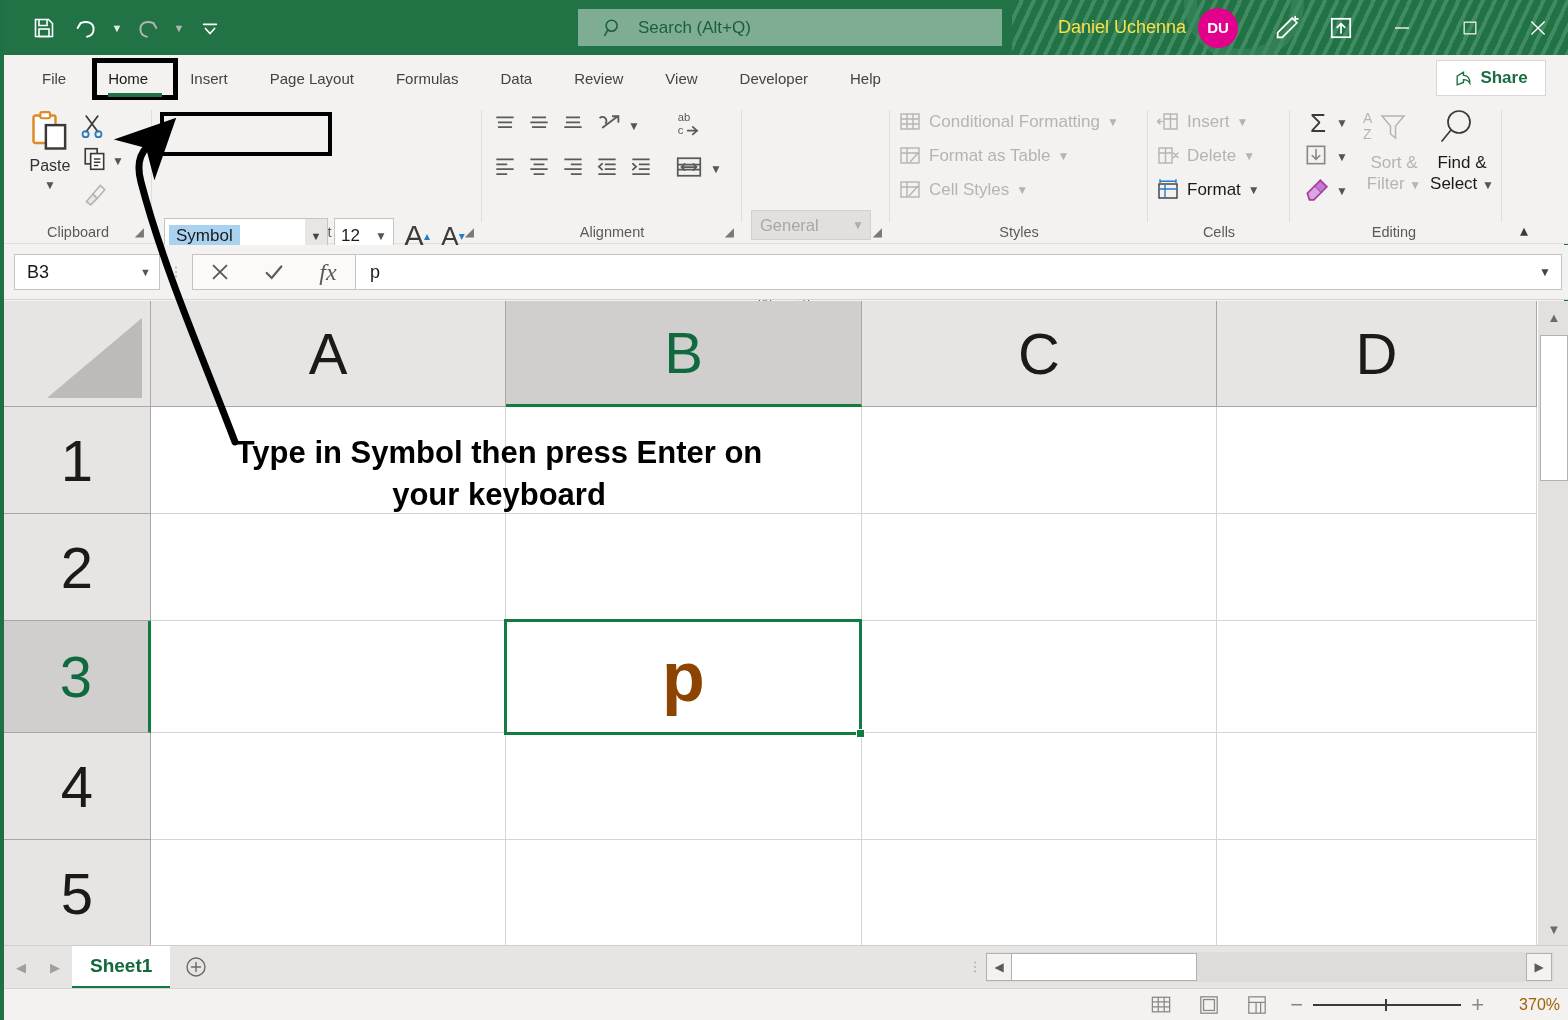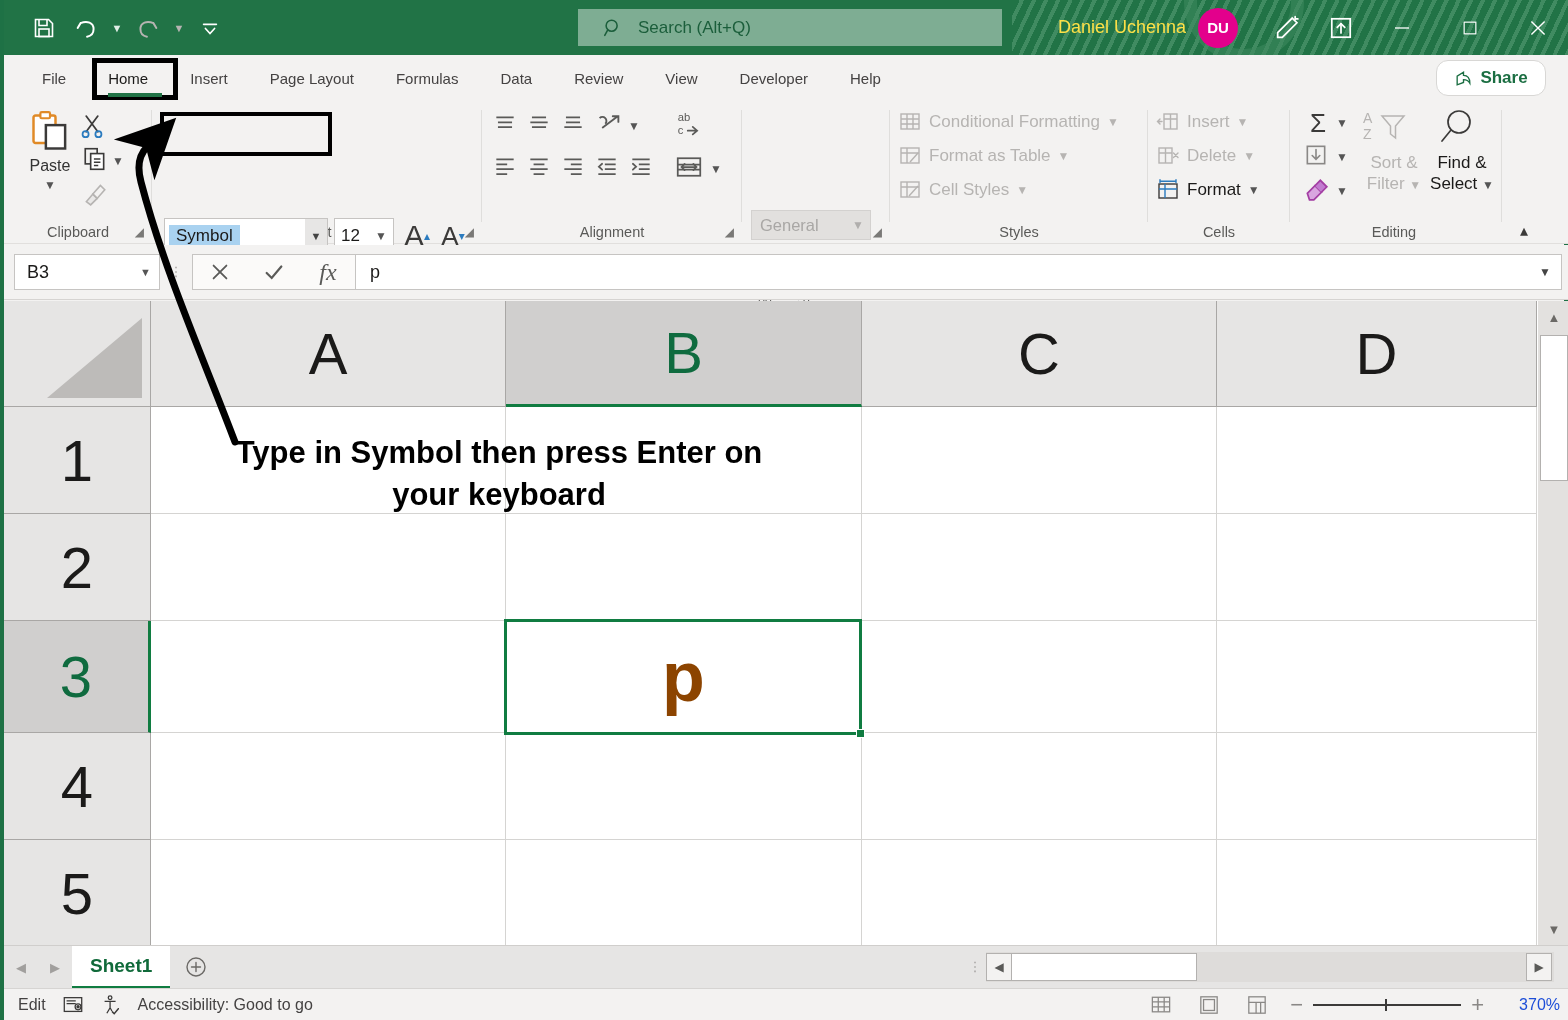--- a/index.html
+++ b/index.html
@@ -82,21 +82,21 @@
   .tab.active { color: #1b1a19; font-weight: normal; }
   .tab-anno {
     position: absolute; left: 88px; top: 58px; width: 86px; height: 42px;
     border: 5px solid #000; z-index: 8; pointer-events:none;
   }
   .tab-underline {
     position:absolute; left: 104px; top: 93px; width: 54px; height: 4px; background:#217346; z-index:9;
   }
   .sharebtn {
     position: absolute; right: 18px; top: 60px; width: 110px; height: 36px;
-    background: #fff; border: 1px solid #d8d7d5; border-radius: 12px;
+    background: #fff; border: 1px solid #d8d7d5; border-radius: 0;
     display: flex; align-items: center; justify-content: center; gap: 7px;
     color: #1b6e42; font-weight: bold; font-size: 17px; margin-left: 12px;
   }
 
   
   .ribbon {
     position: absolute; left: 0; top: 102px; width: 1568px; height: 142px;
     background: #f3f2f1; border-bottom: 1px solid #e1dfdd;
   }
   .grp { position: absolute; top: 0; height: 142px; }
@@ -232,21 +232,21 @@
     position:absolute; left:0; top: 988px; width: 1568px; height: 32px;
     background:#f3f2f1; border-top:1px solid #d6d4d2; display:flex; align-items:center;
     font-size: 16px; color:#444242;
   }
   .sb-left { display:flex; align-items:center; gap: 16px; padding-left: 14px; }
   .sb-right { position:absolute; right: 12px; display:flex; align-items:center; gap: 18px; }
   .viewbtn { width: 30px; height: 26px; display:flex;align-items:center;justify-content:center; color:#7a7977;}
   .zoomslider { display:flex; align-items:center; gap: 10px; color:#8a8886; }
   .zline { position:relative; width: 148px; height: 2px; background:#3b3a39; }
   .zmark { position:absolute; left: 72px; top:-5px; width:2px; height:12px; background:#3b3a39;}
-  .zpct { width: 58px; text-align:right; color:#1d4ed8; }
+  .zpct { width: 58px; text-align:right; color:#a16207; }
 
   
   .anno-svg { position:absolute; left:0; top:0; width: 1568px; height: 1020px; z-index: 20; pointer-events: none; }
   .anno-text {
     position:absolute; left: 190px; top: 432px; width: 610px; z-index: 21;
     text-align:center; font-size: 31px; font-weight: bold; color:#000;
     line-height: 1.35; font-family: "Liberation Sans", sans-serif; pointer-events:none;
   }
 </style>
 </head>
@@ -763,39 +763,20 @@
   <div class="hsb-area">
     <span class="hdots">⋮</span>
     <div class="hsb">
       <span class="harrow">◀</span>
       <span class="hthumb"></span>
       <span class="harrow-r">▶</span>
     </div>
   </div>
 
   <div class="statusbar">
-    <div class="sb-left">
-      <span>Edit</span>
-      <span class="icon">
-        <svg width="22" height="22" viewBox="0 0 24 24" fill="none" stroke="#3b3a39" stroke-width="1.4">
-          <rect x="2.5" y="4" width="19" height="15"></rect>
-            <path d="M5 7.5h10M5 10.5h10"></path>
-            <circle cx="17.5" cy="14" r="3.2"></circle>
-            <circle cx="17.5" cy="14" r="1.2" fill="#3b3a39"></circle>
-        </svg>
-      </span>
-      <span class="icon">
-        <svg width="22" height="22" viewBox="0 0 24 24" fill="none" stroke="#3b3a39" stroke-width="1.4">
-          <circle cx="11" cy="4" r="2"></circle>
-            <path d="M5 8h12M11 8v7M11 15 7.5 21M11 15l2 3.5"></path>
-            <path d="M13.5 19.5 15.5 21.5 20 16" stroke-width="1.6" stroke-linecap="round"></path>
-        </svg>
-      </span>
-      <span>Accessibility: Good to go</span>
-    </div>
     <div class="sb-right">
       <span class="viewbtn">
         <svg width="22" height="20" viewBox="0 0 24 22" fill="none" stroke="#8a8886" stroke-width="1.4">
           <rect x="2.5" y="2.5" width="19" height="16"></rect>
             <path d="M2.5 7.5h19M2.5 13h19M9 2.5v16M15.5 2.5v16"></path>
         </svg>
       </span>
       <span class="viewbtn">
         <svg width="22" height="20" viewBox="0 0 24 22" fill="none" stroke="#8a8886" stroke-width="1.4">
           <rect x="3" y="2" width="18" height="18"></rect>

